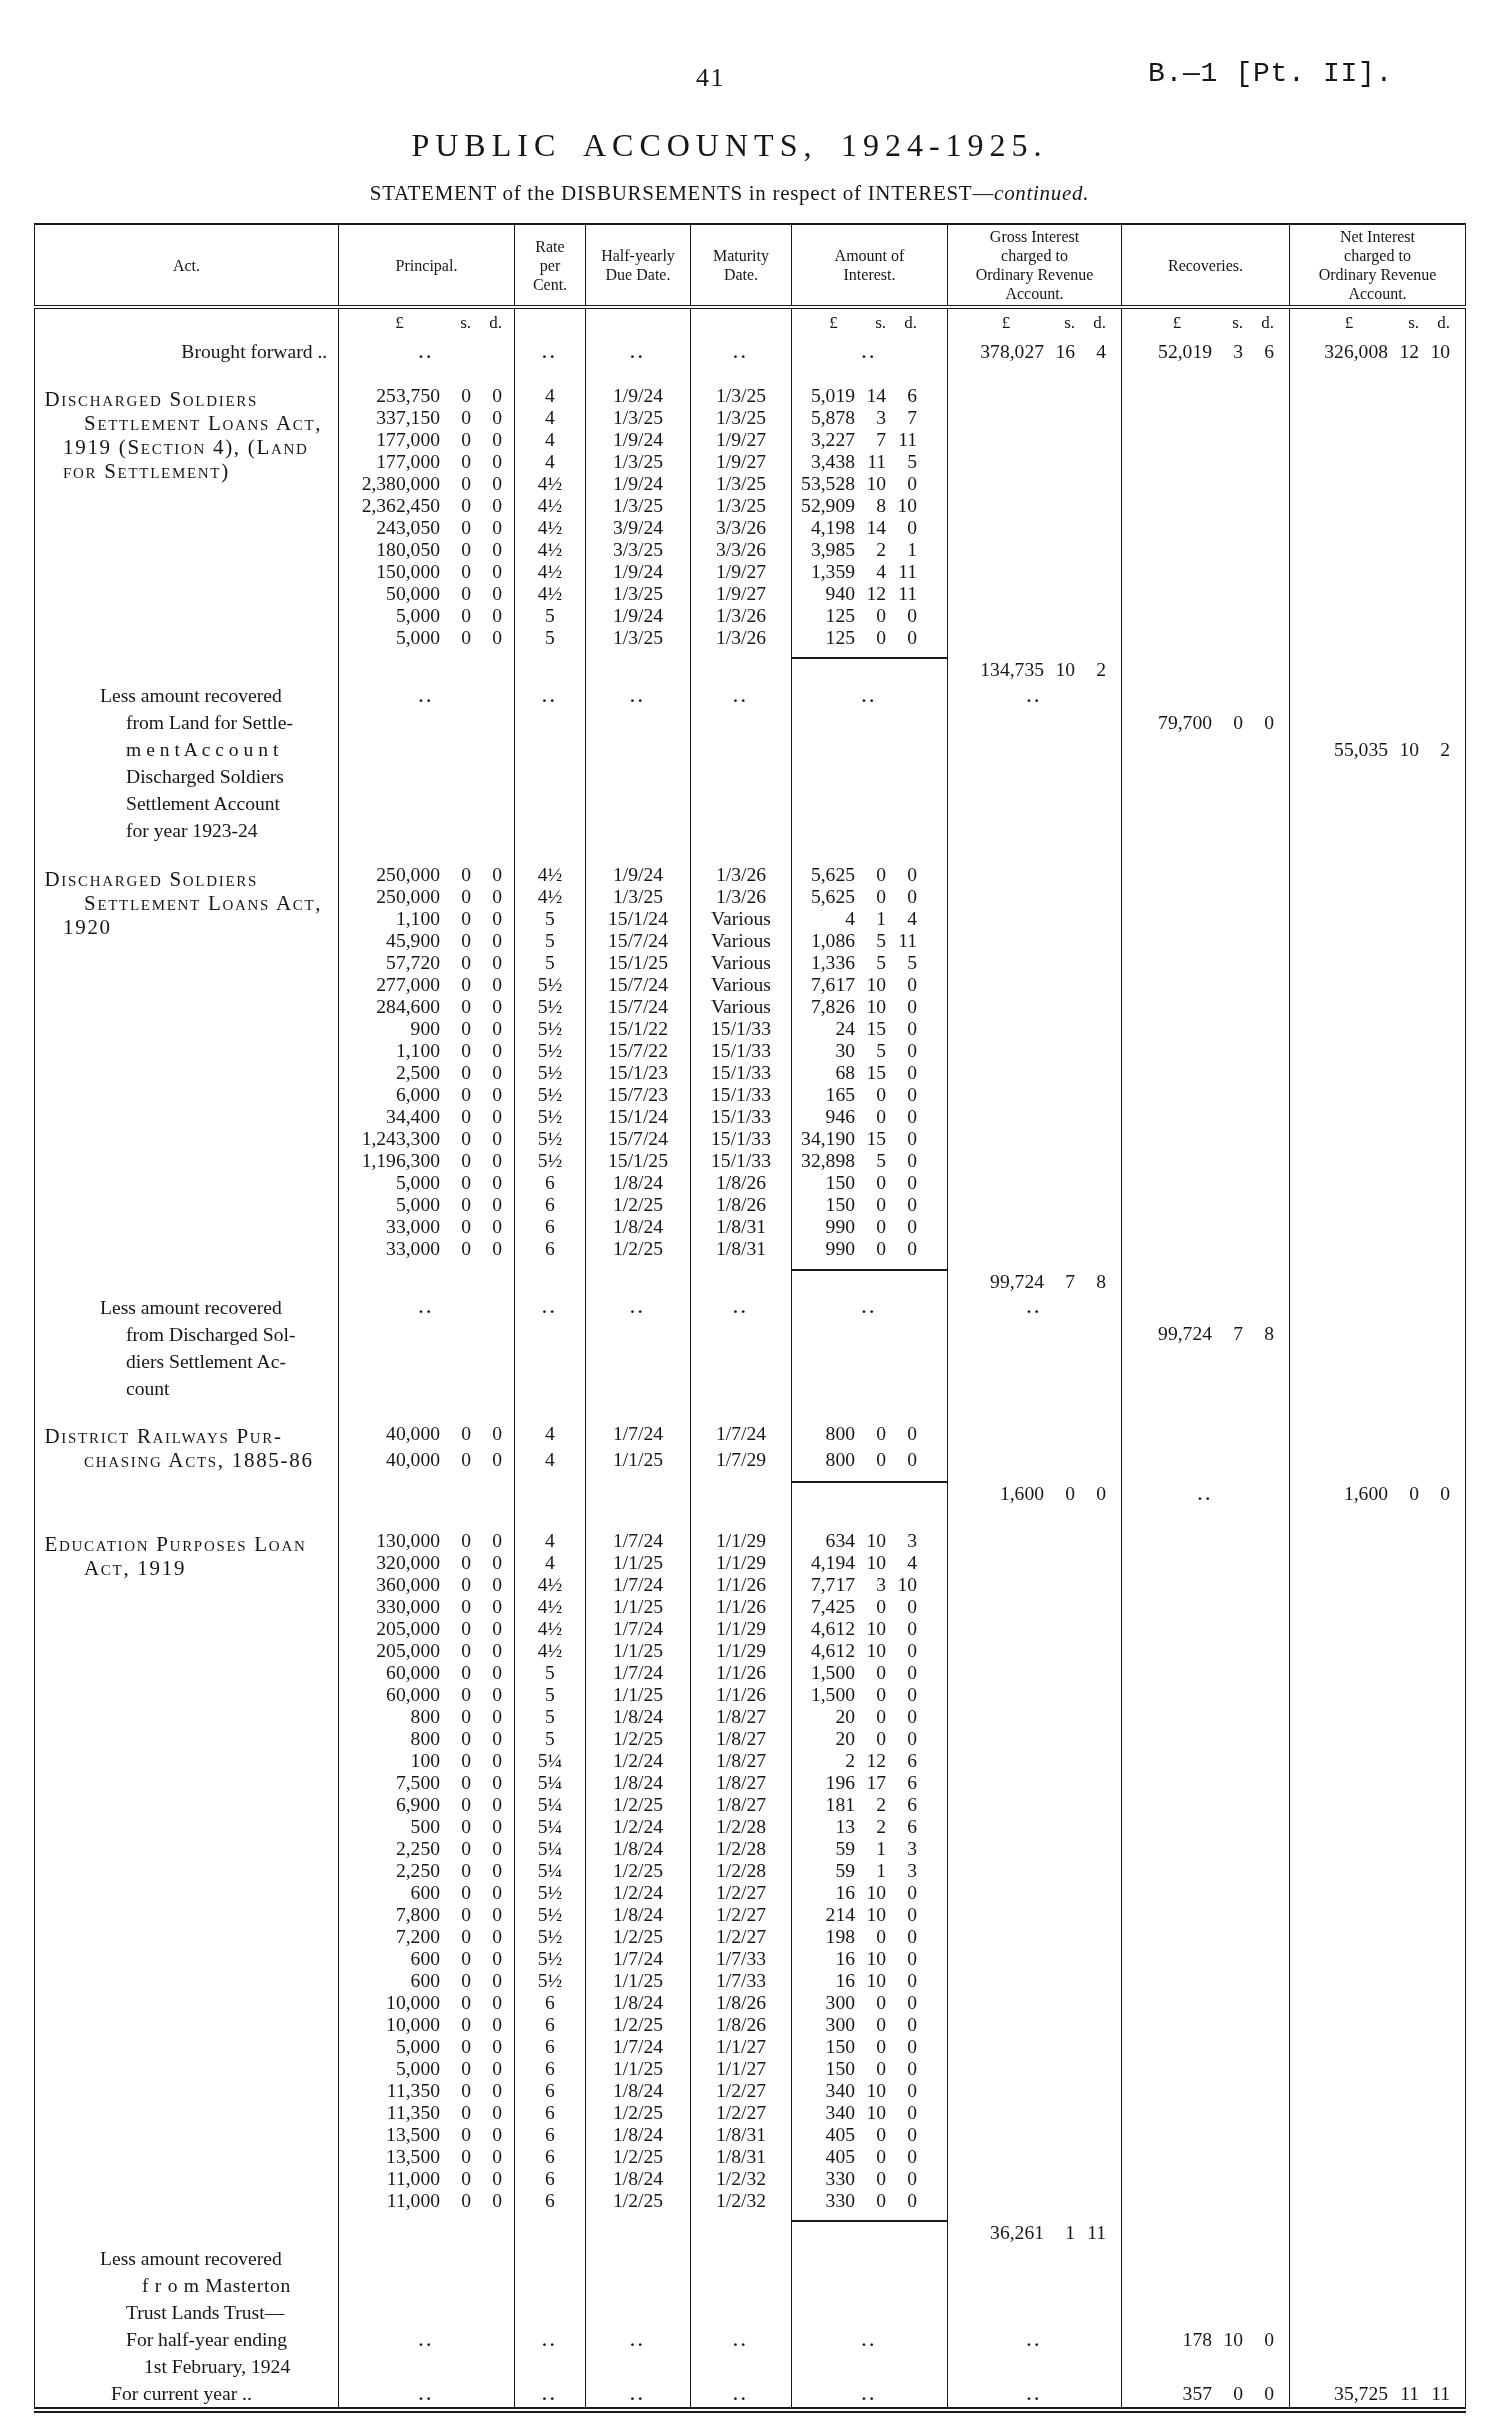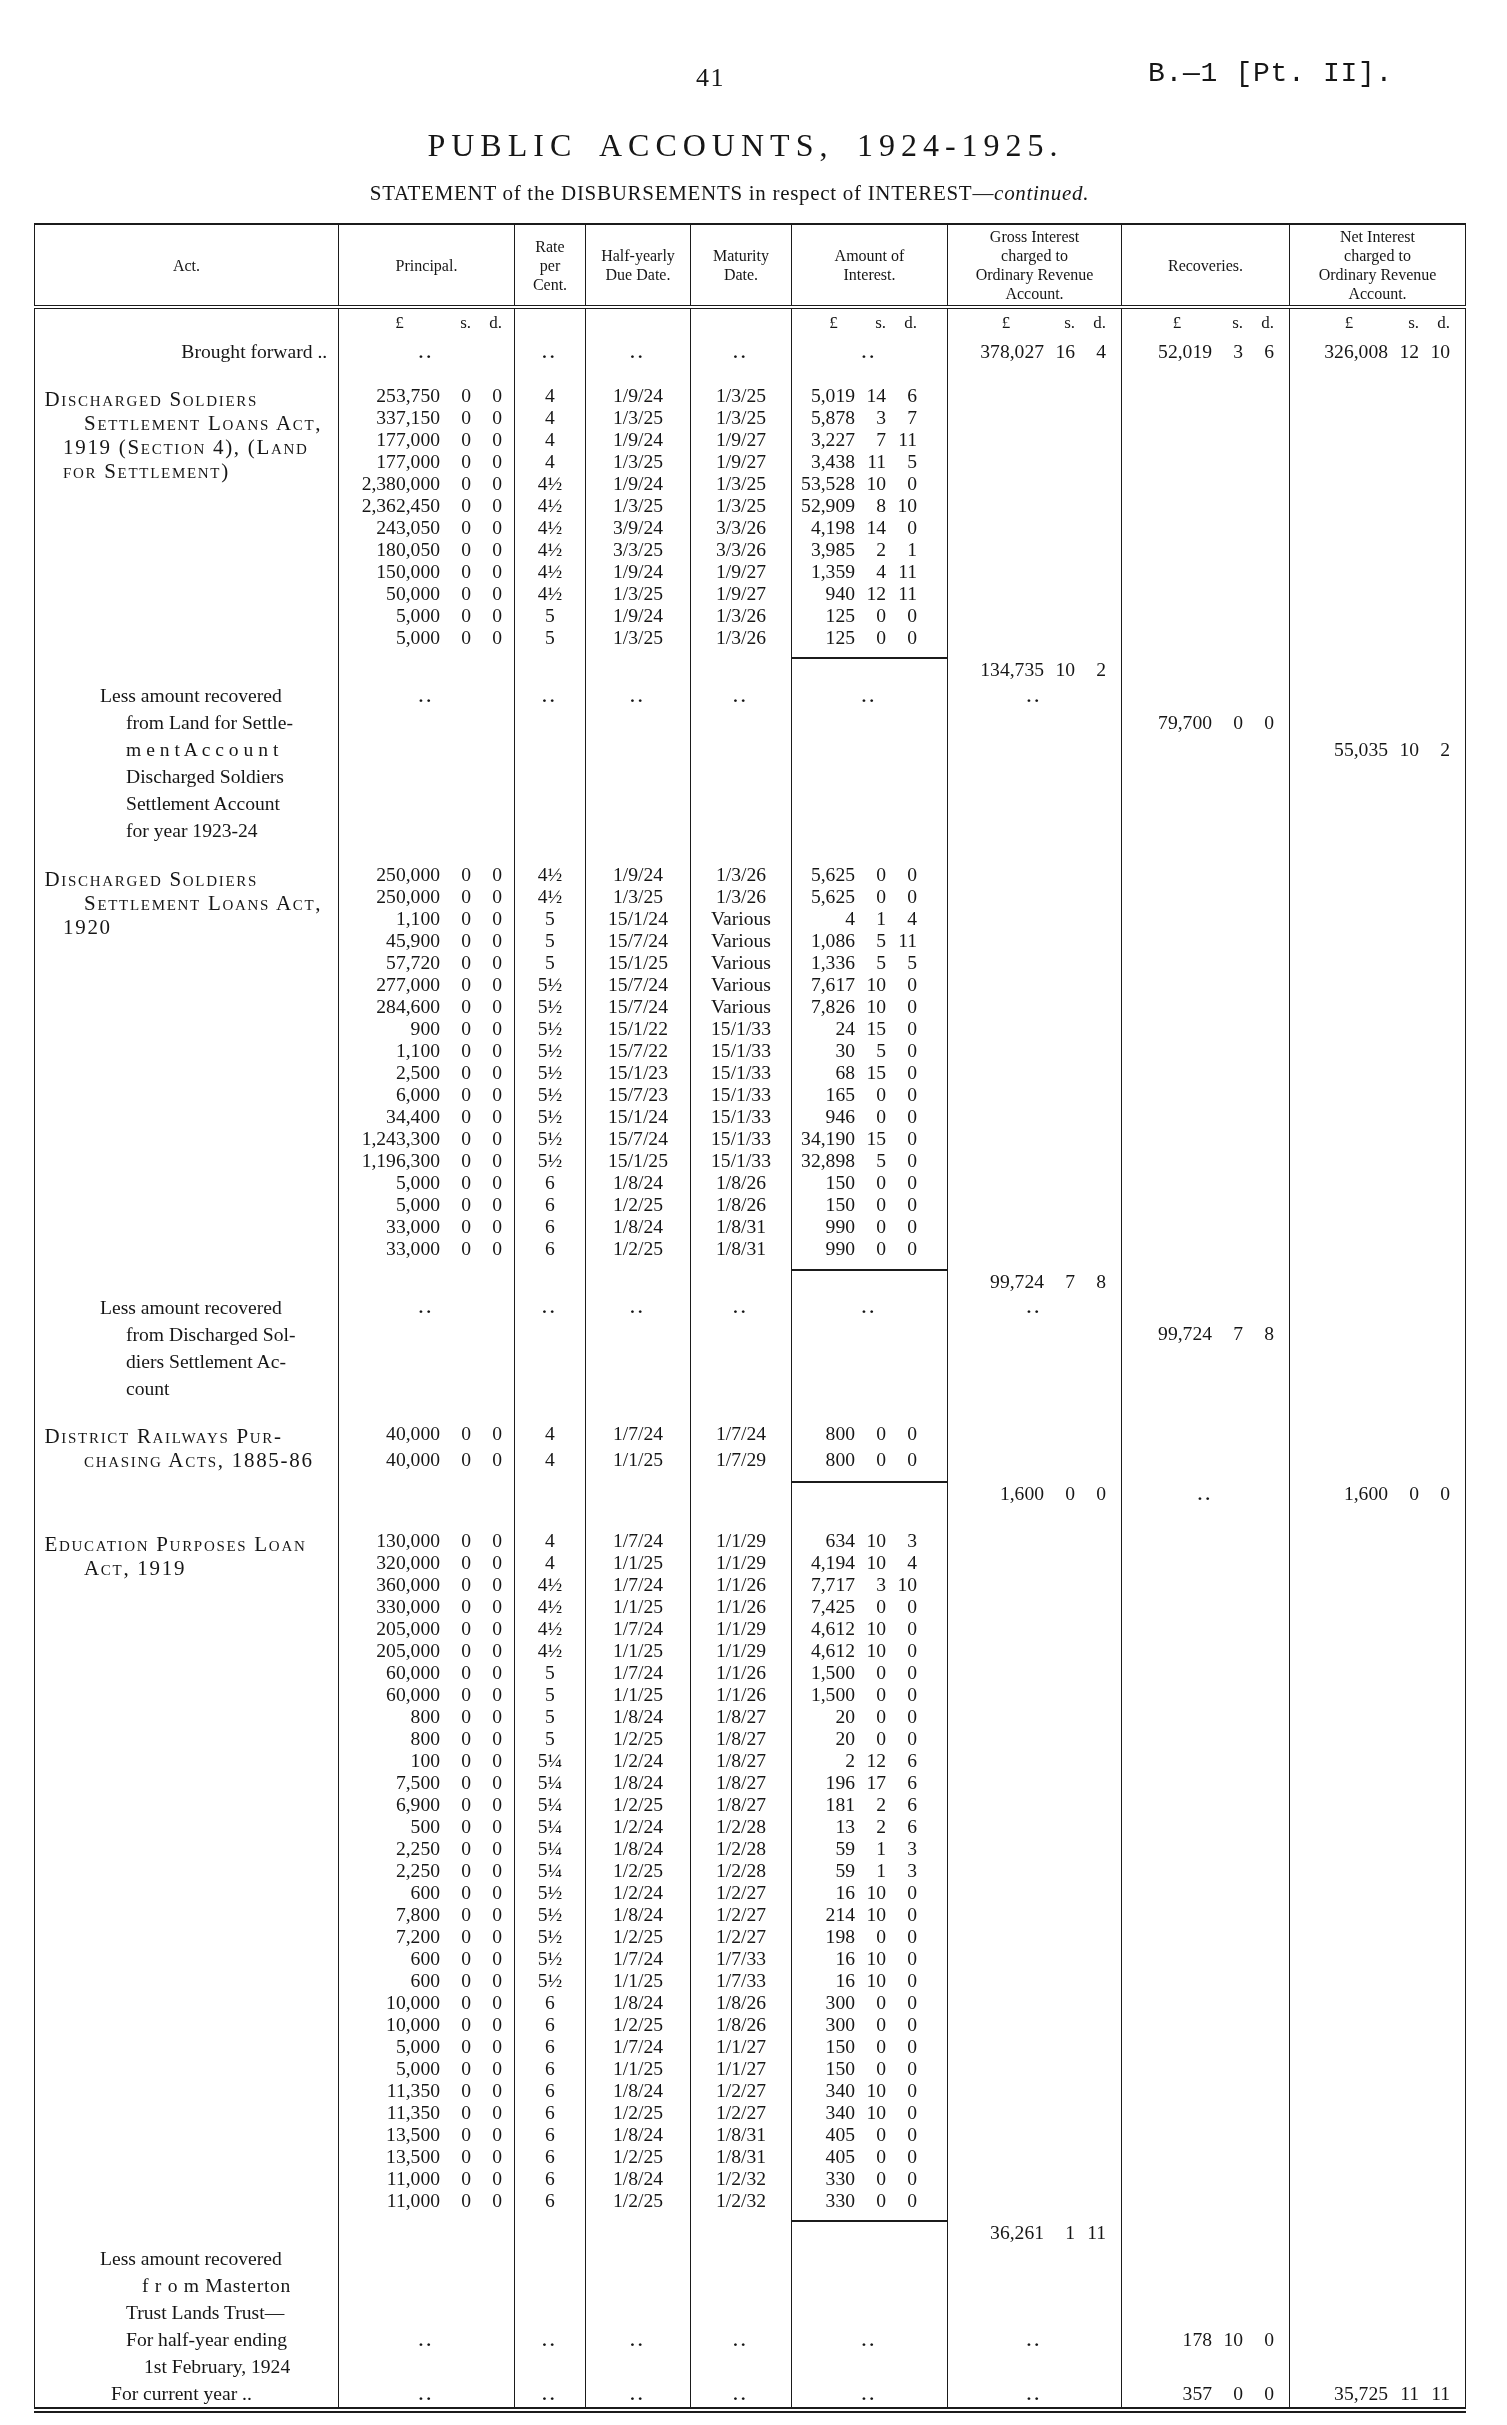--- a/index.html
+++ b/index.html
@@ -5,21 +5,21 @@
   html,body{margin:0;padding:0;}
   body{
     width:1508px;height:2426px;position:relative;
     background:#ffffff;color:#161616;
     font-family:"Liberation Serif","DejaVu Serif",serif;
     overflow:hidden;
   }
   .hdr-abs{position:absolute;text-align:right;}
   #page-number{left:696px;top:63px;font-size:26px;letter-spacing:1.4px;}
   #doc-ref{right:115px;top:58px;font-size:28px;letter-spacing:0.7px;font-family:Liberation Mono, monospace;}
-  #page-title{left:16px;top:127px;width:1459px;text-align:center;font-size:32px;letter-spacing:6px;word-spacing:9.5px;}
+  #page-title{left:0;top:127px;width:1459px;text-align:center;font-size:32px;letter-spacing:6px;word-spacing:9.5px;}
   #page-subtitle{left:0;top:181px;width:1459px;text-align:center;font-size:21px;letter-spacing:0.7px;}
   #page-subtitle .cont{font-style:italic;}
 
   table#acct{
     position:absolute;left:34px;top:223px;width:1431px;
     border-collapse:collapse;table-layout:fixed;
     border-left:1.4px solid #1b1b1b;border-right:1.4px solid #1b1b1b;
     border-top:2px solid #1b1b1b;border-bottom:6px double #1b1b1b;
   }
   col.c1{width:304px;} col.c2{width:176px;} col.c3{width:71px;}

